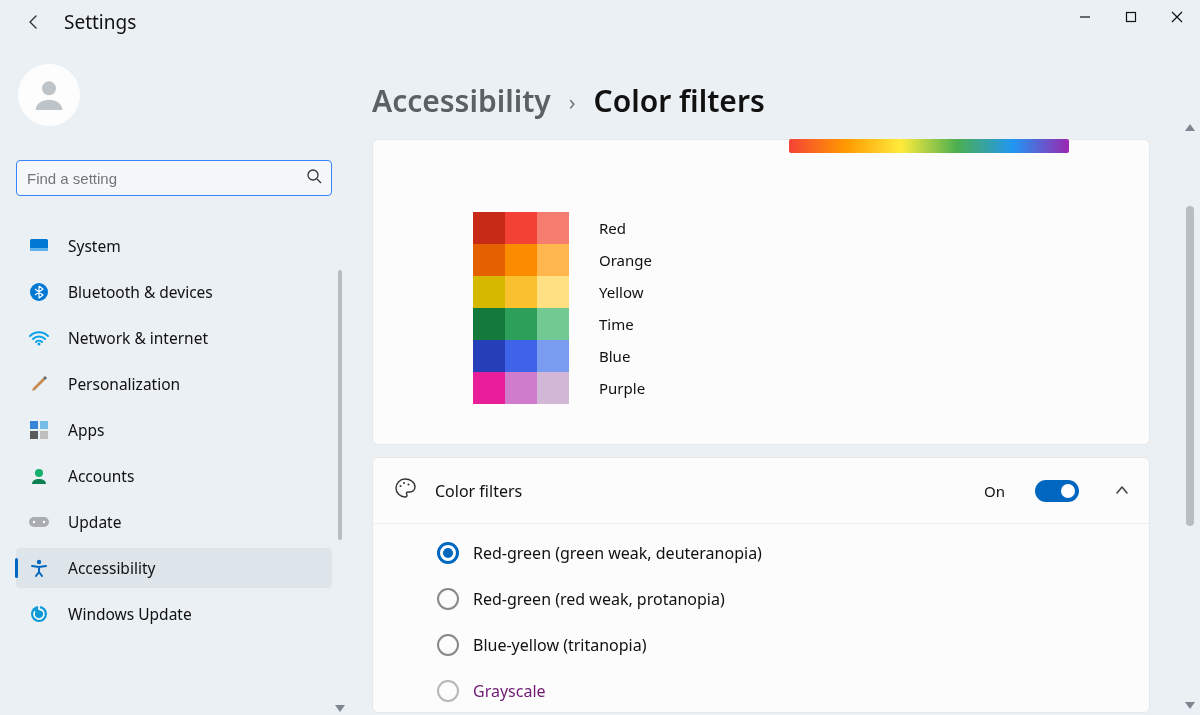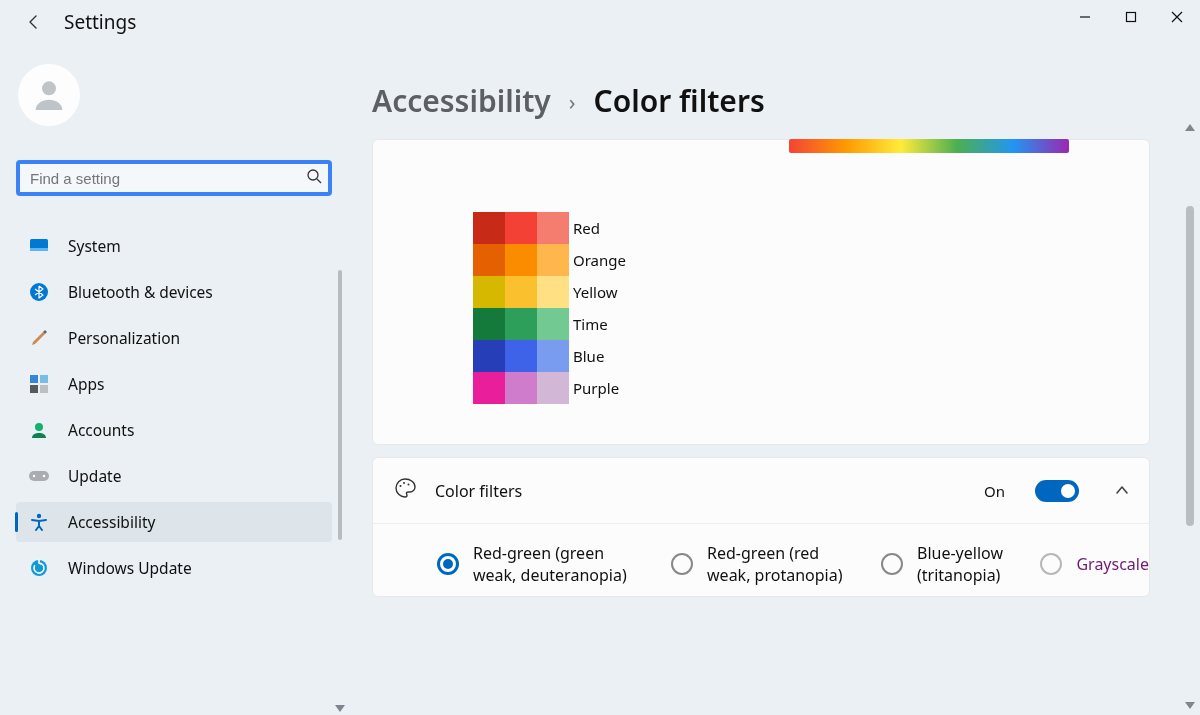--- a/index.html
+++ b/index.html
@@ -80,21 +80,21 @@
   .user-sub  { font-size: 13px; color: #444; }
 
   
   .search-wrap {
     margin-top: 24px;
     position: relative;
   }
   .search-input {
     width: 100%;
     height: 36px;
-    border: 4px solid #3b82f6;
+    border: 1px solid #3b82f6;
     border-radius: 4px;
     background: #f5f8fb;
     padding: 0 36px 0 10px;
     font-size: 15px;
     outline: none;
   }
   .search-icon {
     position: absolute;
     right: 10px; top: 50%;
     transform: translateY(-50%);
@@ -197,21 +197,21 @@
     background: linear-gradient(90deg,#f44336,#ff9800,#ffeb3b,#4caf50,#2196f3,#9c27b0);
     border-radius: 2px;
     margin-top: 0;
     position: relative;
     top: -1px;
     left: 168px;
   }
 
   .swatch-area {
     display: flex;
-    gap: 4px;
+    gap: 30px;
     margin-top: 58px;
     padding-left: 100px;
   }
   .swatch-grid {
     display: grid;
     grid-template-rows: repeat(6, 32px);
   }
   .swatch-row {
     display: grid;
     grid-template-columns: repeat(3, 32px);
@@ -252,21 +252,21 @@
     position: absolute;
     right: 4px; top: 4px;
   }
   .chev-up {
     margin-left: 18px;
   }
 
   .radio-list {
     padding: 18px 0 10px 64px;
     display: flex;
-    flex-direction: row;
+    flex-direction: column;
     gap: 24px;
   }
   .radio-item {
     display: flex;
     align-items: center;
     gap: 14px;
     font-size: 16px;
     cursor: pointer;
   }
   .radio {
@@ -381,20 +381,29 @@
         <span>System</span>
       </div>
       <div class="nav-item">
         <span class="nav-icon">
             <svg width="18" height="18">
               <circle cx="9" cy="9" r="9" fill="#0078d4"></circle>
               <path d="M9 3v12l4-3-8-6m0 6 8-6-4-3" stroke="#fff" stroke-width="1.2" fill="none" stroke-linejoin="round"></path>
             </svg>
           </span>
         <span>Bluetooth &amp; devices</span>
+      </div>
+      <div class="nav-item">
+        <span class="nav-icon">
+            <svg width="20" height="16">
+              <path d="M1 6c5-5 13-5 18 0M4 9c3.3-3.3 8.7-3.3 12 0M7 12c1.6-1.6 4.4-1.6 6 0" stroke="#0aa2e8" stroke-width="2" fill="none" stroke-linecap="round"></path>
+              <circle cx="10" cy="14" r="1.5" fill="#0aa2e8"></circle>
+            </svg>
+          </span>
+        <span>Network &amp; internet</span>
       </div>
       <div class="nav-item">
         <span class="nav-icon">
             <svg width="20" height="20">
               <path d="M3 17l3-1 10-10-2-2L4 14z" fill="#c98b53"></path>
               <path d="M14 4l2 2 2-2-2-2z" fill="#666"></path>
             </svg>
           </span>
         <span>Personalization</span>
       </div>

